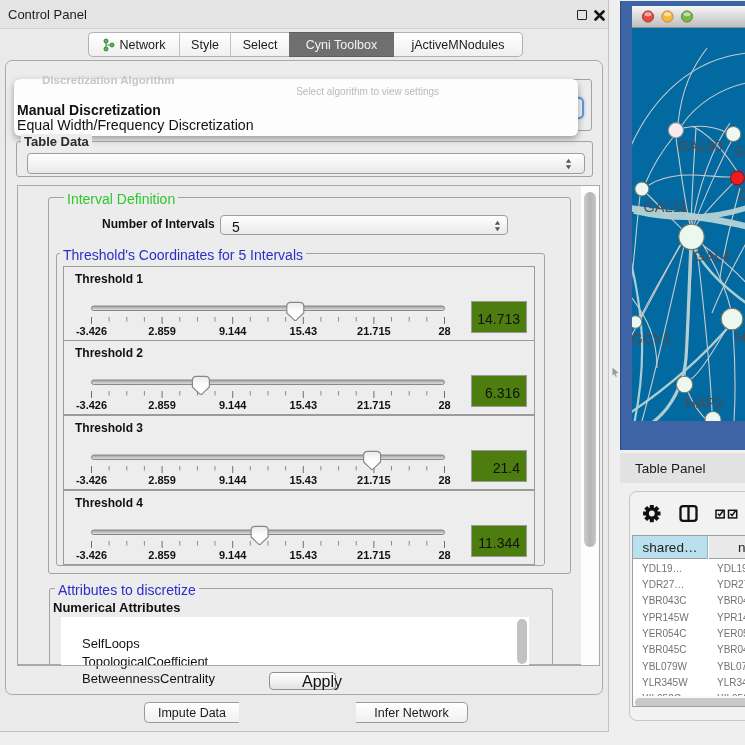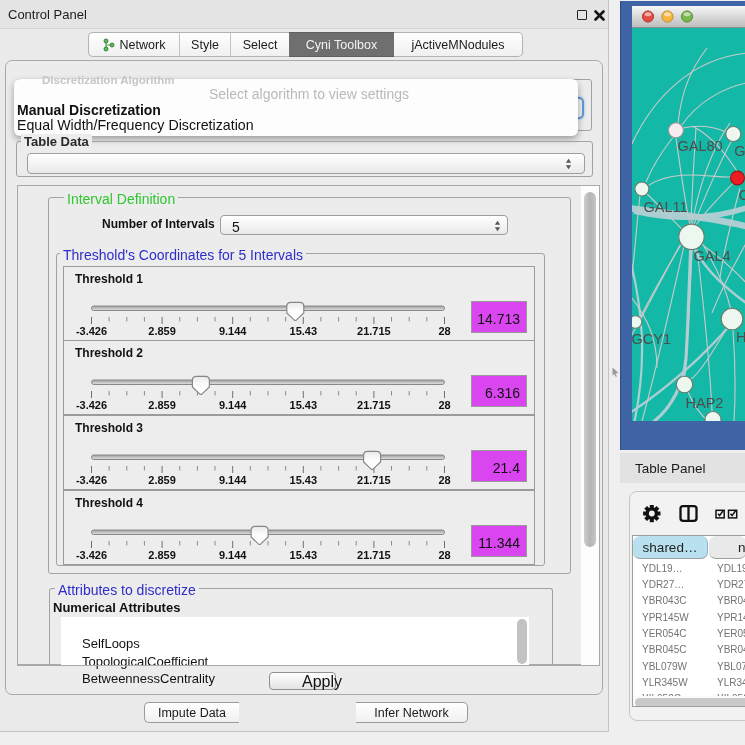--- a/index.html
+++ b/index.html
@@ -18,62 +18,62 @@
 .tab.sep{border-left:1px solid #c2c2c2;}
 .tab.dark{background:#6f6f6f;color:#f2f2f2;border-color:#5f5f5f;}
 
 #content{left:5px;top:60px;width:598px;height:635px;box-sizing:border-box;background:#ececec;
  border:1px solid #a9a9a9;border-radius:7px;}
 .gbline{position:absolute;border:1px solid #a2a2a2;border-radius:3px;box-sizing:border-box;}
 .gbtitle{position:absolute;font-size:14px;background:#ececec;padding:0 3px;}
 
 #popup{left:14px;top:79px;width:564px;height:57px;background:#fdfdfd;border-radius:6px;
  box-shadow:0 3px 7px rgba(0,0,0,0.35);}
-#popup .hint{position:absolute;left:165px;top:7px;width:260px;text-align:center;color:#b9b9b9;font-size:14px;}
+#popup .hint{position:absolute;left:165px;top:7px;width:260px;text-align:right;color:#b9b9b9;font-size:10px;}
 #popup .it1{position:absolute;left:3px;top:23px;font-size:14px;font-weight:bold;color:#111;}
 #popup .it2{position:absolute;left:3px;top:38px;font-size:14.2px;color:#111;}
 #fadedtitle{left:42px;top:74px;font-size:11.5px;font-weight:bold;color:#c6c6c6;z-index:5;}
 
 .combo{position:absolute;box-sizing:border-box;background:linear-gradient(#ffffff,#e9e9e9);
  border:1px solid #9e9e9e;border-radius:4px;font-size:14px;color:#111;}
 .combo .txt{position:absolute;left:11px;top:3px;}
 .updown{position:absolute;width:7px;height:12px;}
 
 #scrollpane{left:17px;top:185px;width:583px;height:480px;box-sizing:border-box;border:1px solid #a9a9a9;background:#ececec;}
 
 .tpanel{position:absolute;left:63px;width:472px;height:75px;box-sizing:border-box;border:1px solid #9b9b9b;background:#ededed;}
 .tpanel .tlabel{position:absolute;left:11px;top:5px;font-weight:bold;font-size:12px;color:#111;}
-.vbox{position:absolute;left:407px;top:34px;width:56px;height:32px;box-sizing:border-box;border:1px solid #999;background:#d946ef;padding-left:36px;}
+.vbox{position:absolute;left:407px;top:34px;width:56px;height:32px;box-sizing:border-box;border:1px solid #999;background:#4d7c0f;padding-left:36px;}
 .vbox span{position:absolute;right:6px;top:9px;font-size:14px;color:#111;}
 .blab{font-weight:bold;font-size:12.5px;color:#111;position:absolute;}
 .scrollbar-v{position:absolute;background:#fdfdfd;}
 .thumb{position:absolute;background:linear-gradient(90deg,#cdcdcd,#b4b4b4 50%,#c6c6c6);border-radius:6px;}
 
 #numlist{position:absolute;background:#fff;}
 #numlist div{font-size:13px;color:#111;padding-left:21px;height:17.5px;line-height:17.5px;}
 
 .macbtn{position:absolute;box-sizing:border-box;border:1px solid #8f8f8f;border-radius:4px;
  background:linear-gradient(#ffffff,#e3e3e3);font-size:16px;color:#111;text-align:center;padding-left:32px;}
 
 .seg{position:absolute;top:702px;height:21px;box-sizing:border-box;background:linear-gradient(#ffffff,#f0f0f0);
  border-top:1px solid #9a9a9a;border-bottom:1px solid #9a9a9a;color:#1a1a1a;font-size:12.5px;
  display:flex;align-items:center;justify-content:center;}
 .seg.first{border-left:1px solid #9a9a9a;border-radius:5px 0 0 5px;}
 .seg.last{border-right:1px solid #9a9a9a;border-radius:0 5px 5px 0;}
 .seg.dark{background:#8b8b8b;color:#ececec;border-color:#7e7e7e;}
 
 #netwin{left:620px;top:1px;width:125px;height:449px;background:#3e64a5;border-left:1px solid #2e4d7e;box-sizing:border-box;}
 #nettitle{position:absolute;left:11px;top:5px;width:114px;height:22px;background:linear-gradient(#f7f7f7,#bdbdbd);border-bottom:1px solid #8e8e8e;box-sizing:border-box;}
-#netcanvas{position:absolute;left:11px;top:27px;width:114px;height:393px;background:#14b8a6;overflow:hidden;}
+#netcanvas{position:absolute;left:11px;top:27px;width:114px;height:393px;background:#0369a1;overflow:hidden;}
 
 #tpbar{left:620px;top:453px;width:125px;height:30px;background:#e2e2e2;}
 #tpbar span{position:absolute;left:15px;top:8px;font-size:13.5px;color:#1a1a1a;}
 #browser{left:629px;top:491px;width:130px;height:230px;box-sizing:border-box;background:#f2f2f2;border:1px solid #c6c6c6;border-radius:8px;}
 #dtable{position:absolute;left:632px;top:535px;width:113px;height:172px;background:#fff;overflow:hidden;border:1px solid #9e9e9e;border-right:none;box-sizing:border-box;}
-.hdr{position:absolute;top:0;height:23px;box-sizing:border-box;font-size:13.5px;color:#222;text-align:center;line-height:23px;border-radius:7px;}
+.hdr{position:absolute;top:0;height:23px;box-sizing:border-box;font-size:13.5px;color:#222;text-align:center;line-height:23px;}
 .trow{position:absolute;font-size:10px;color:#737373;white-space:nowrap;}
 </style></head>
 <body>
 <div id="page">
 
 <div class="abs" id="cpwin"></div>
 <div class="abs" id="cptitle">
       <span>Control Panel</span>
     </div>
 <div class="abs" id="icoFloat"></div>

